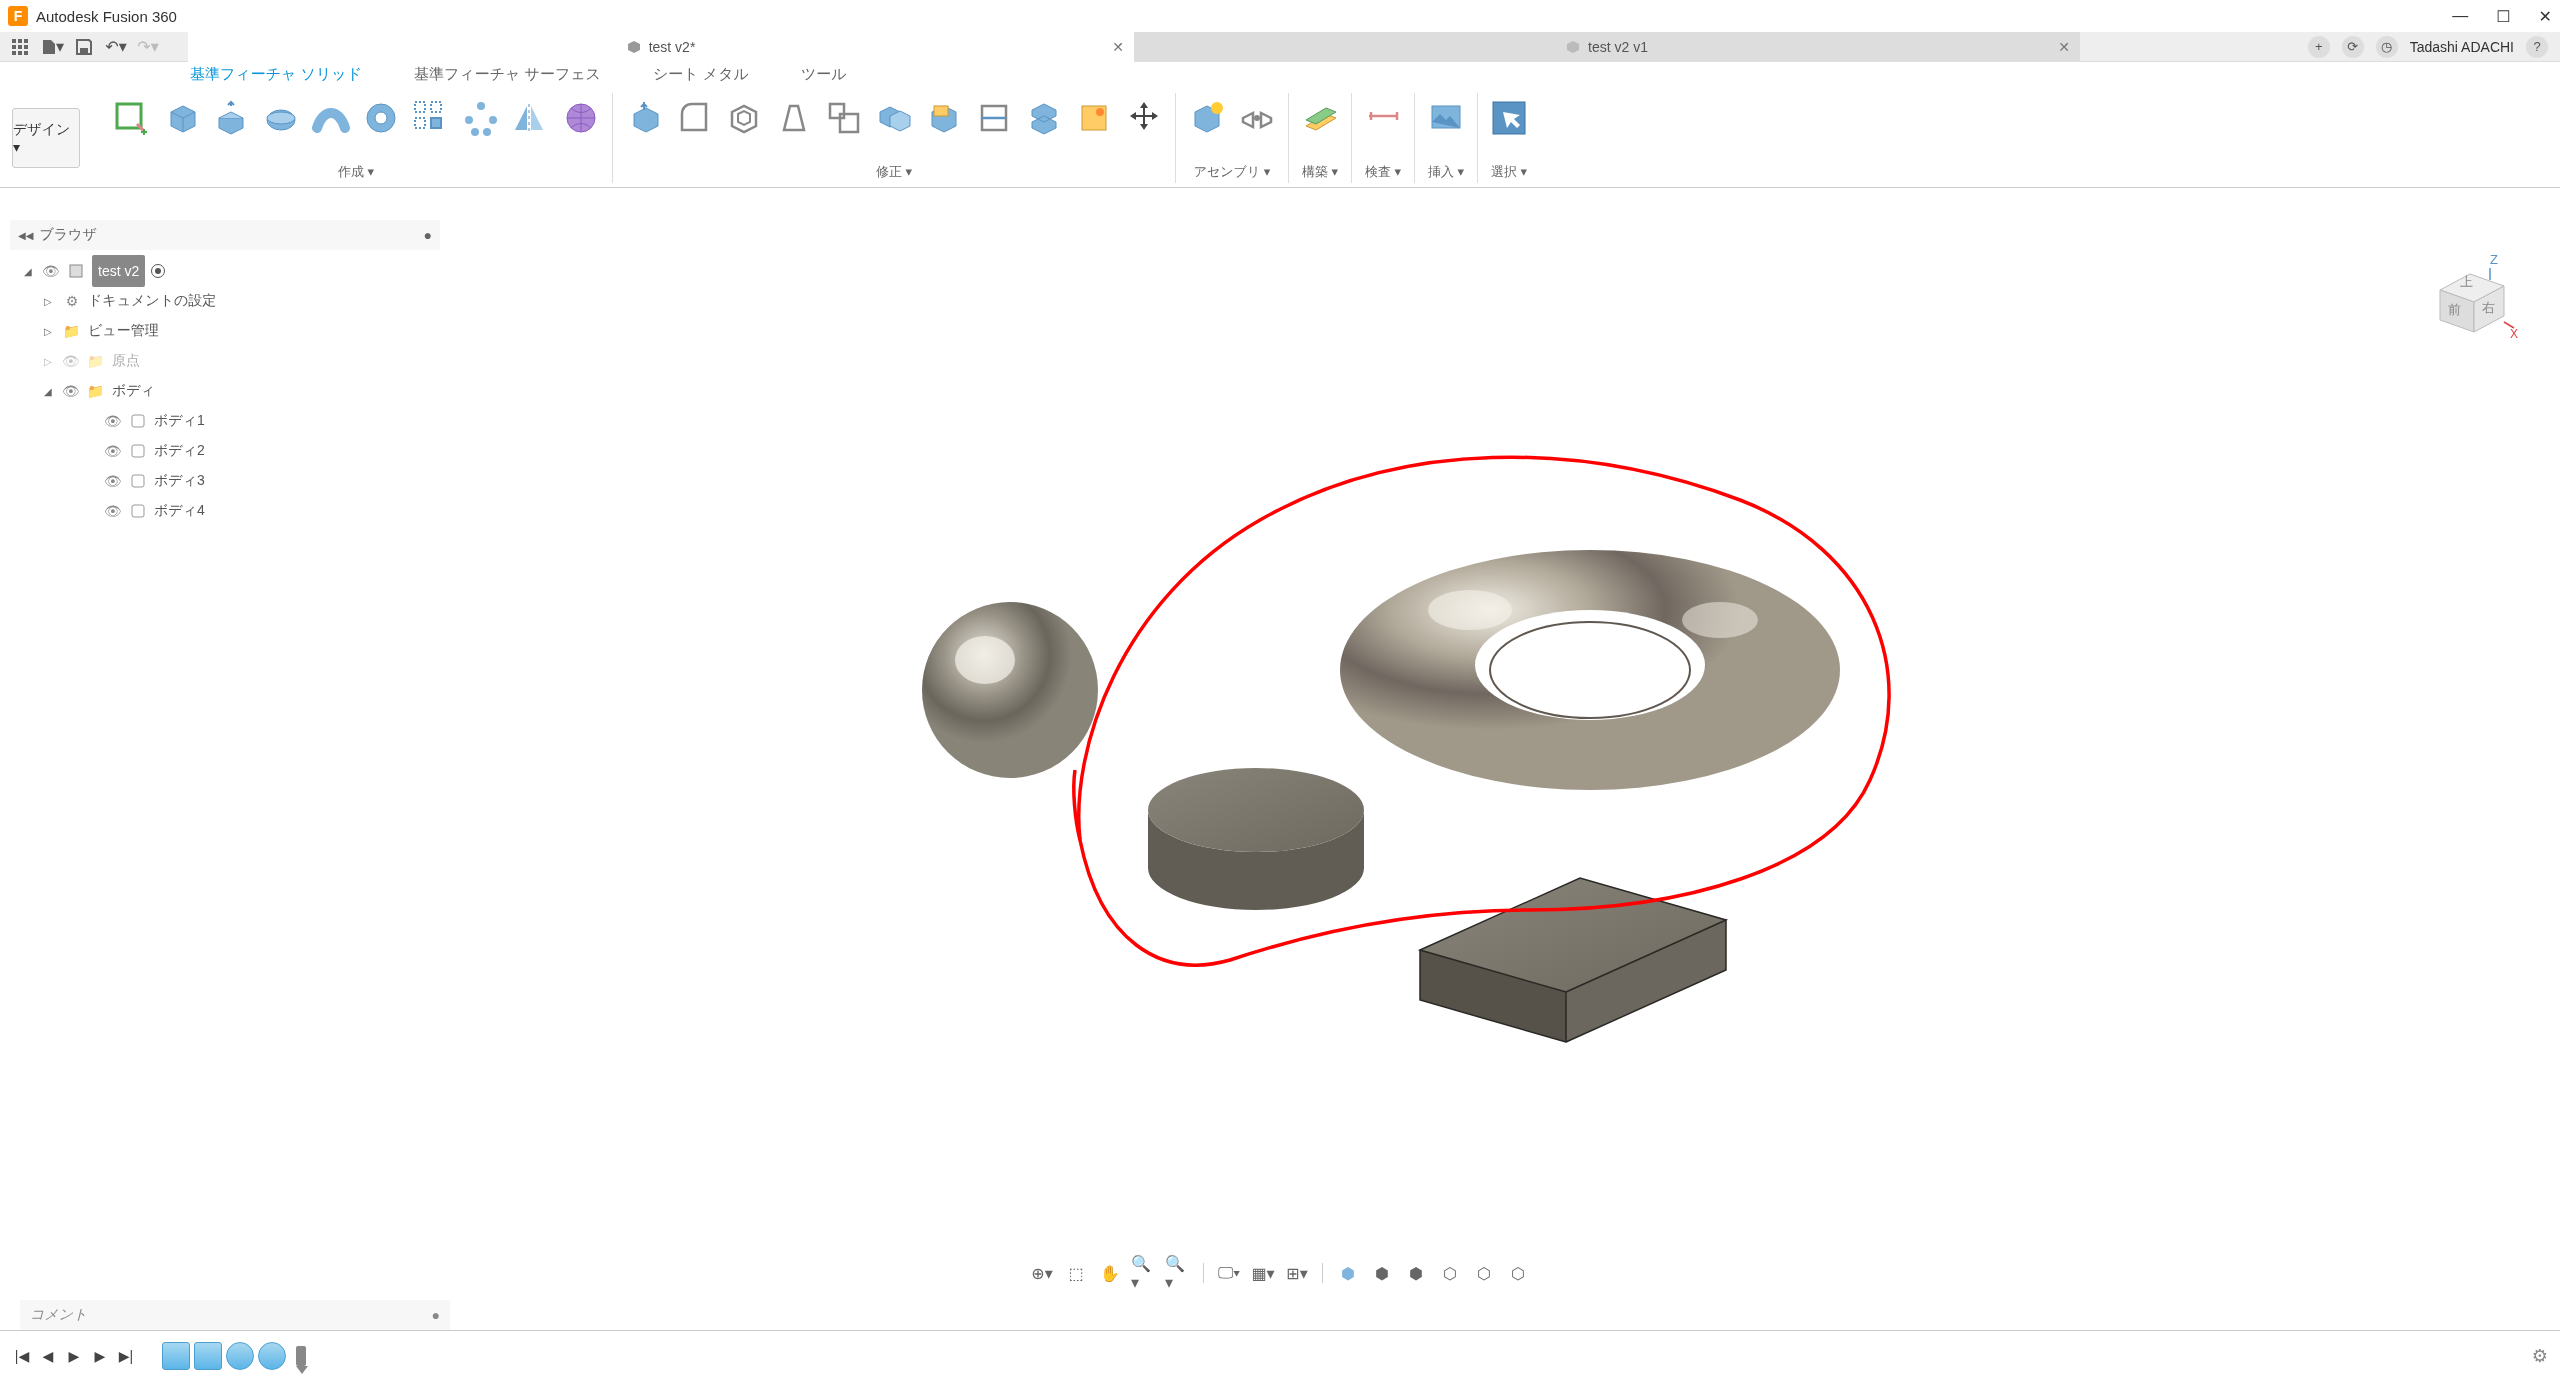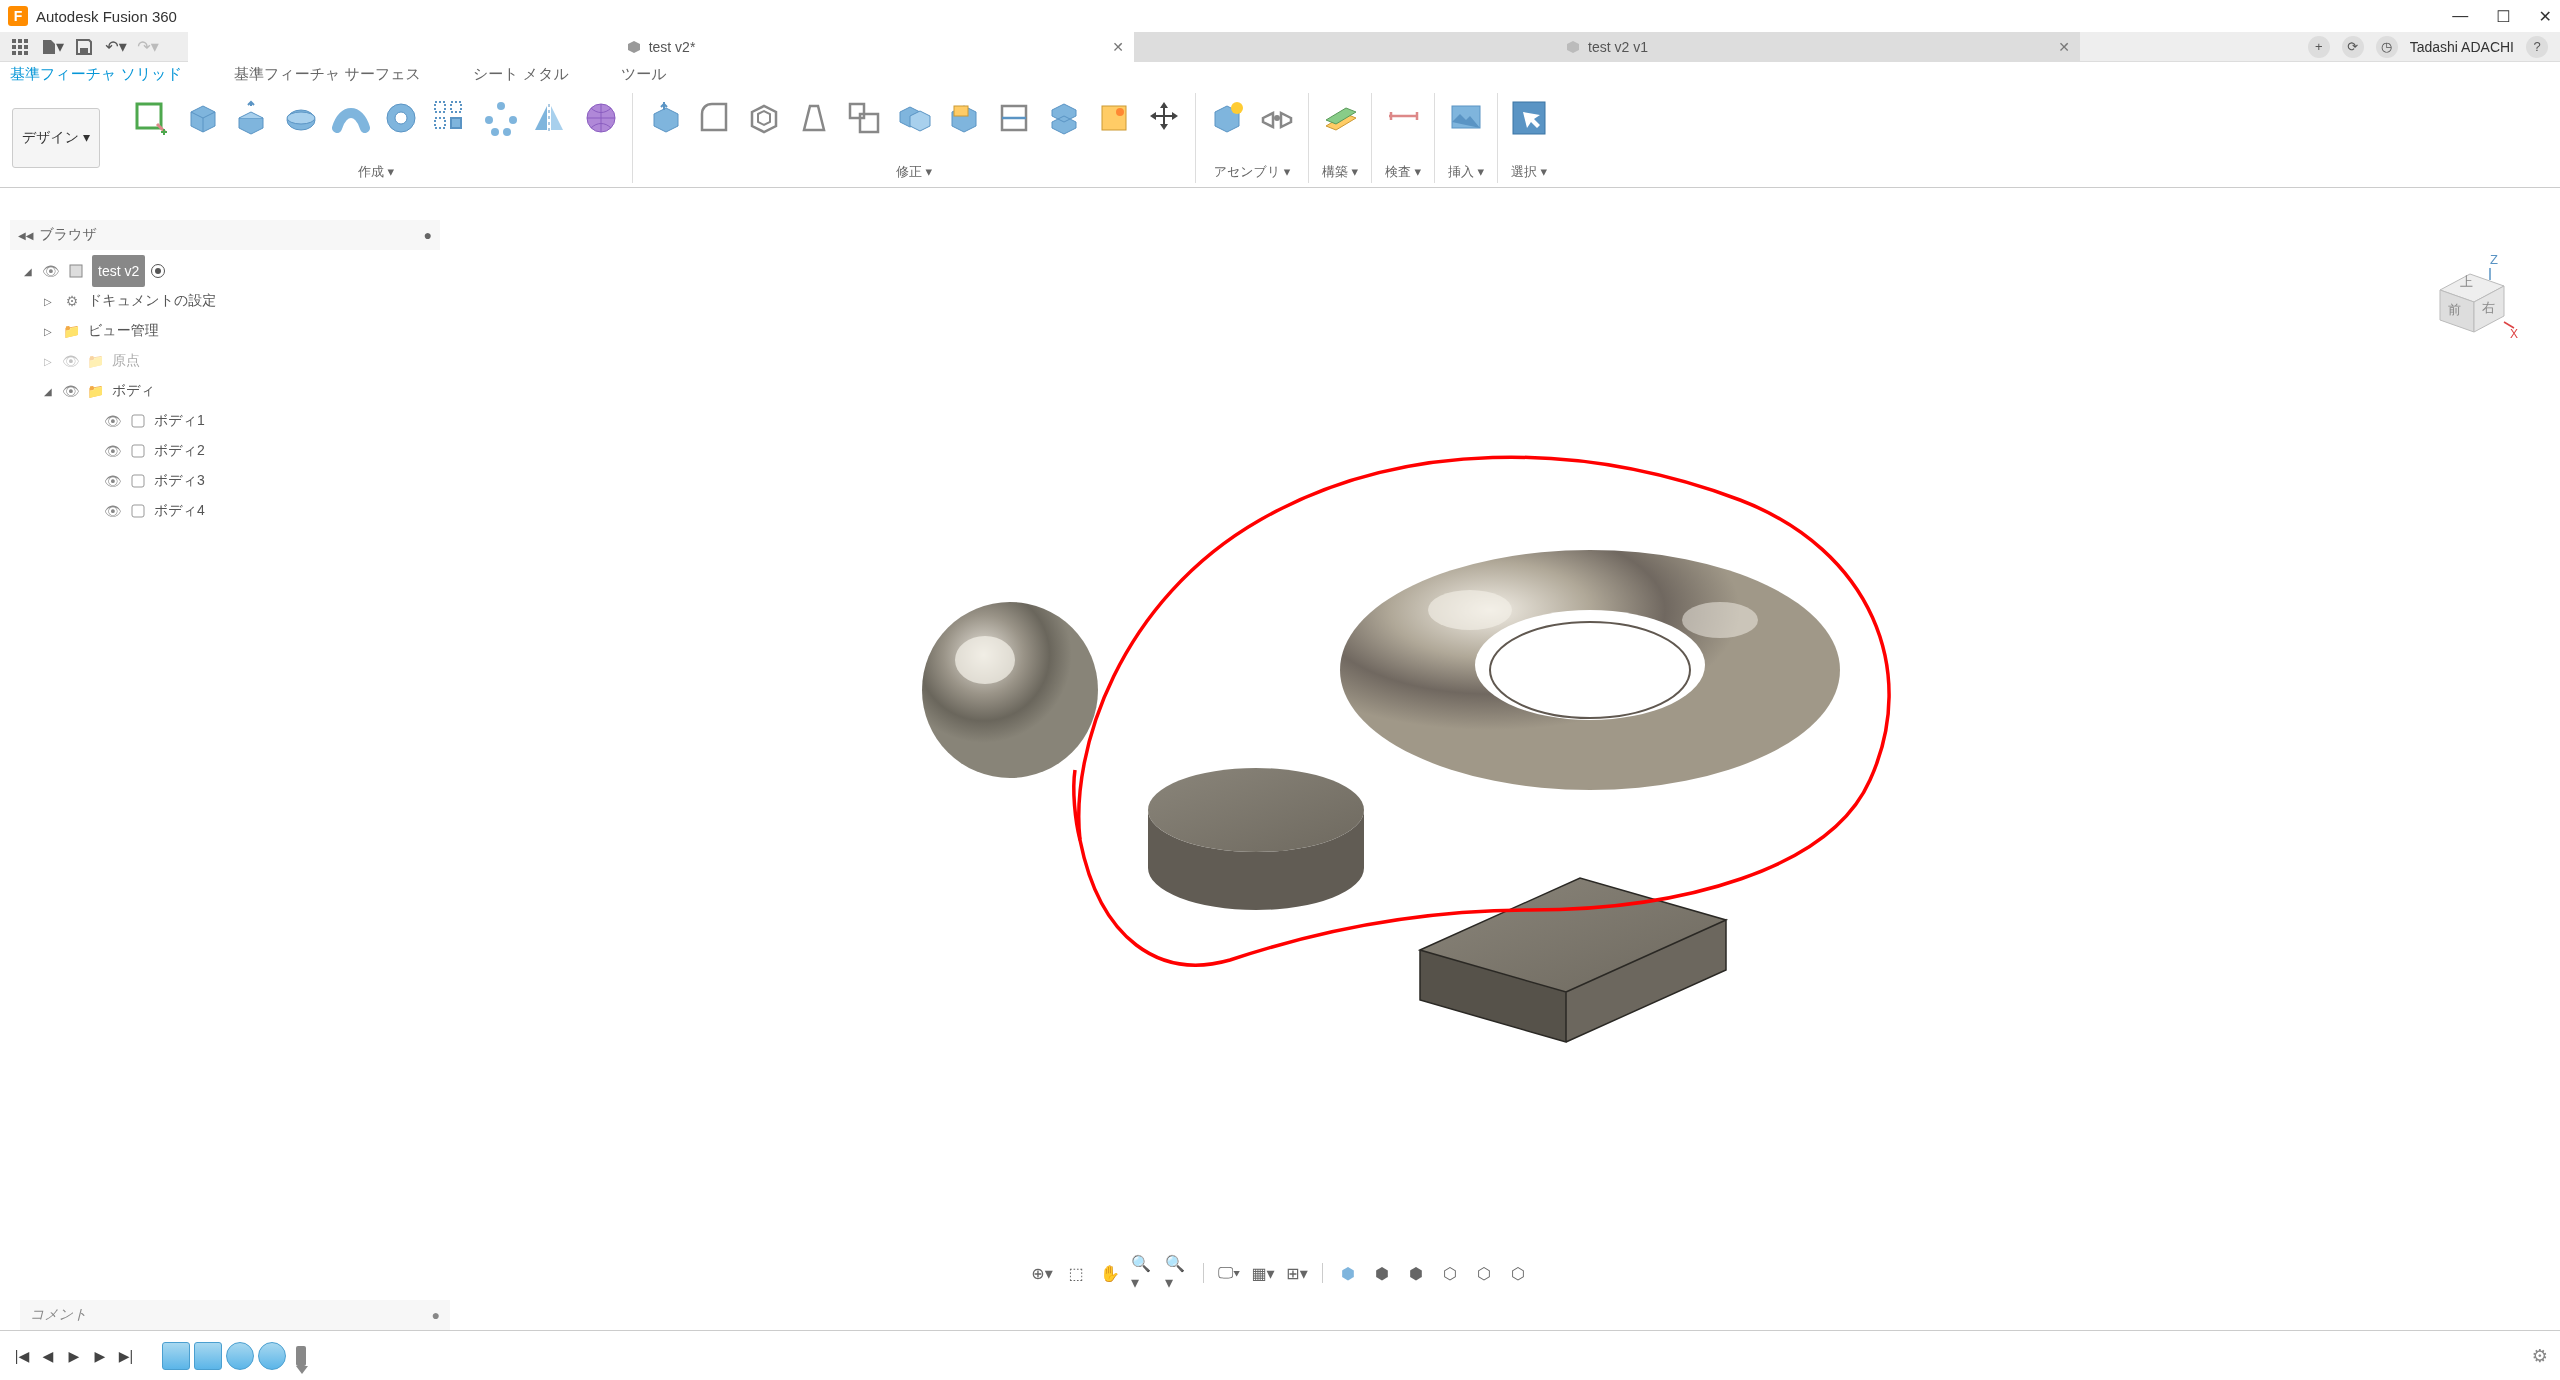--- a/index.html
+++ b/index.html
@@ -18,27 +18,27 @@
 .qa-bar .tabs-row { display: flex; margin-left: 20px; height: 30px; align-items: flex-end; flex: 1; }
 .qa-bar .doctab { display: flex; align-items: center; justify-content: center; gap: 8px; height: 30px; min-width: 480px; max-width: 946px; flex: 1; font-size: 14px; color: #555; position: relative; cursor: pointer; }
 .qa-bar .doctab.active { background: #fff; }
 .qa-bar .doctab .doc-icon { width: 14px; height: 14px; display: inline-block; }
 .qa-bar .doctab .close { position: absolute; right: 10px; font-size: 14px; color: #777; }
 .qa-bar .right-btns { display: flex; align-items: center; gap: 12px; margin-left: auto; padding: 0 12px; }
 .qa-bar .right-btns .username { font-size: 14px; color: #333; }
 .qa-bar .circle-btn { width: 22px; height: 22px; border-radius: 11px; background: #ddd; display: flex; align-items: center; justify-content: center; color: #555; font-size: 13px; }
 
 
-.ribbon-tabs { height: 26px; background: #fff; display: flex; align-items: flex-end; gap: 32px; }
+.ribbon-tabs { height: 26px; background: #fff; display: flex; align-items: flex-end; padding-left: 180px; gap: 32px; }
 .ribbon-tabs .rtab { font-size: 15px; color: #666; padding: 0 10px 4px 10px; cursor: pointer; }
 .ribbon-tabs .rtab.active { color: #0696D7; }
 
 
 .ribbon { height: 100px; background: #fff; border-bottom: 1px solid #ccc; display: flex; align-items: center; padding-left: 12px; }
-.ribbon .ws-btn { width: 88px; height: 60px; border: 1px solid #ccc; background: #f5f5f5; border-radius: 3px; display: flex; align-items: center; justify-content: center; font-size: 14px; color: #333; cursor: pointer; margin-right: 20px; }
+.ribbon .ws-btn { width: 68px; height: 60px; border: 1px solid #ccc; background: #f5f5f5; border-radius: 3px; display: flex; align-items: center; justify-content: center; font-size: 14px; color: #333; cursor: pointer; margin-right: 20px; }
 .ribbon .panel { display: flex; flex-direction: column; align-items: center; border-right: 1px solid #ddd; padding: 0 10px; height: 90px; justify-content: space-between; }
 .ribbon .panel .icons { display: flex; gap: 8px; align-items: center; padding-top: 4px; }
 .ribbon .panel .label { font-size: 13px; color: #666; padding-bottom: 2px; }
 .ribbon .tool-ic { width: 42px; height: 42px; display: flex; align-items: center; justify-content: center; cursor: pointer; }
 .ribbon .tool-ic svg { width: 40px; height: 40px; }
 
 
 .browser { position: absolute; top: 220px; left: 10px; width: 430px; }
 .browser .hdr { height: 30px; background: #f7f7f7; display: flex; align-items: center; padding: 0 8px; font-size: 14px; color: #666; }
 .browser .hdr .pin { margin-left: auto; color: #666; }

